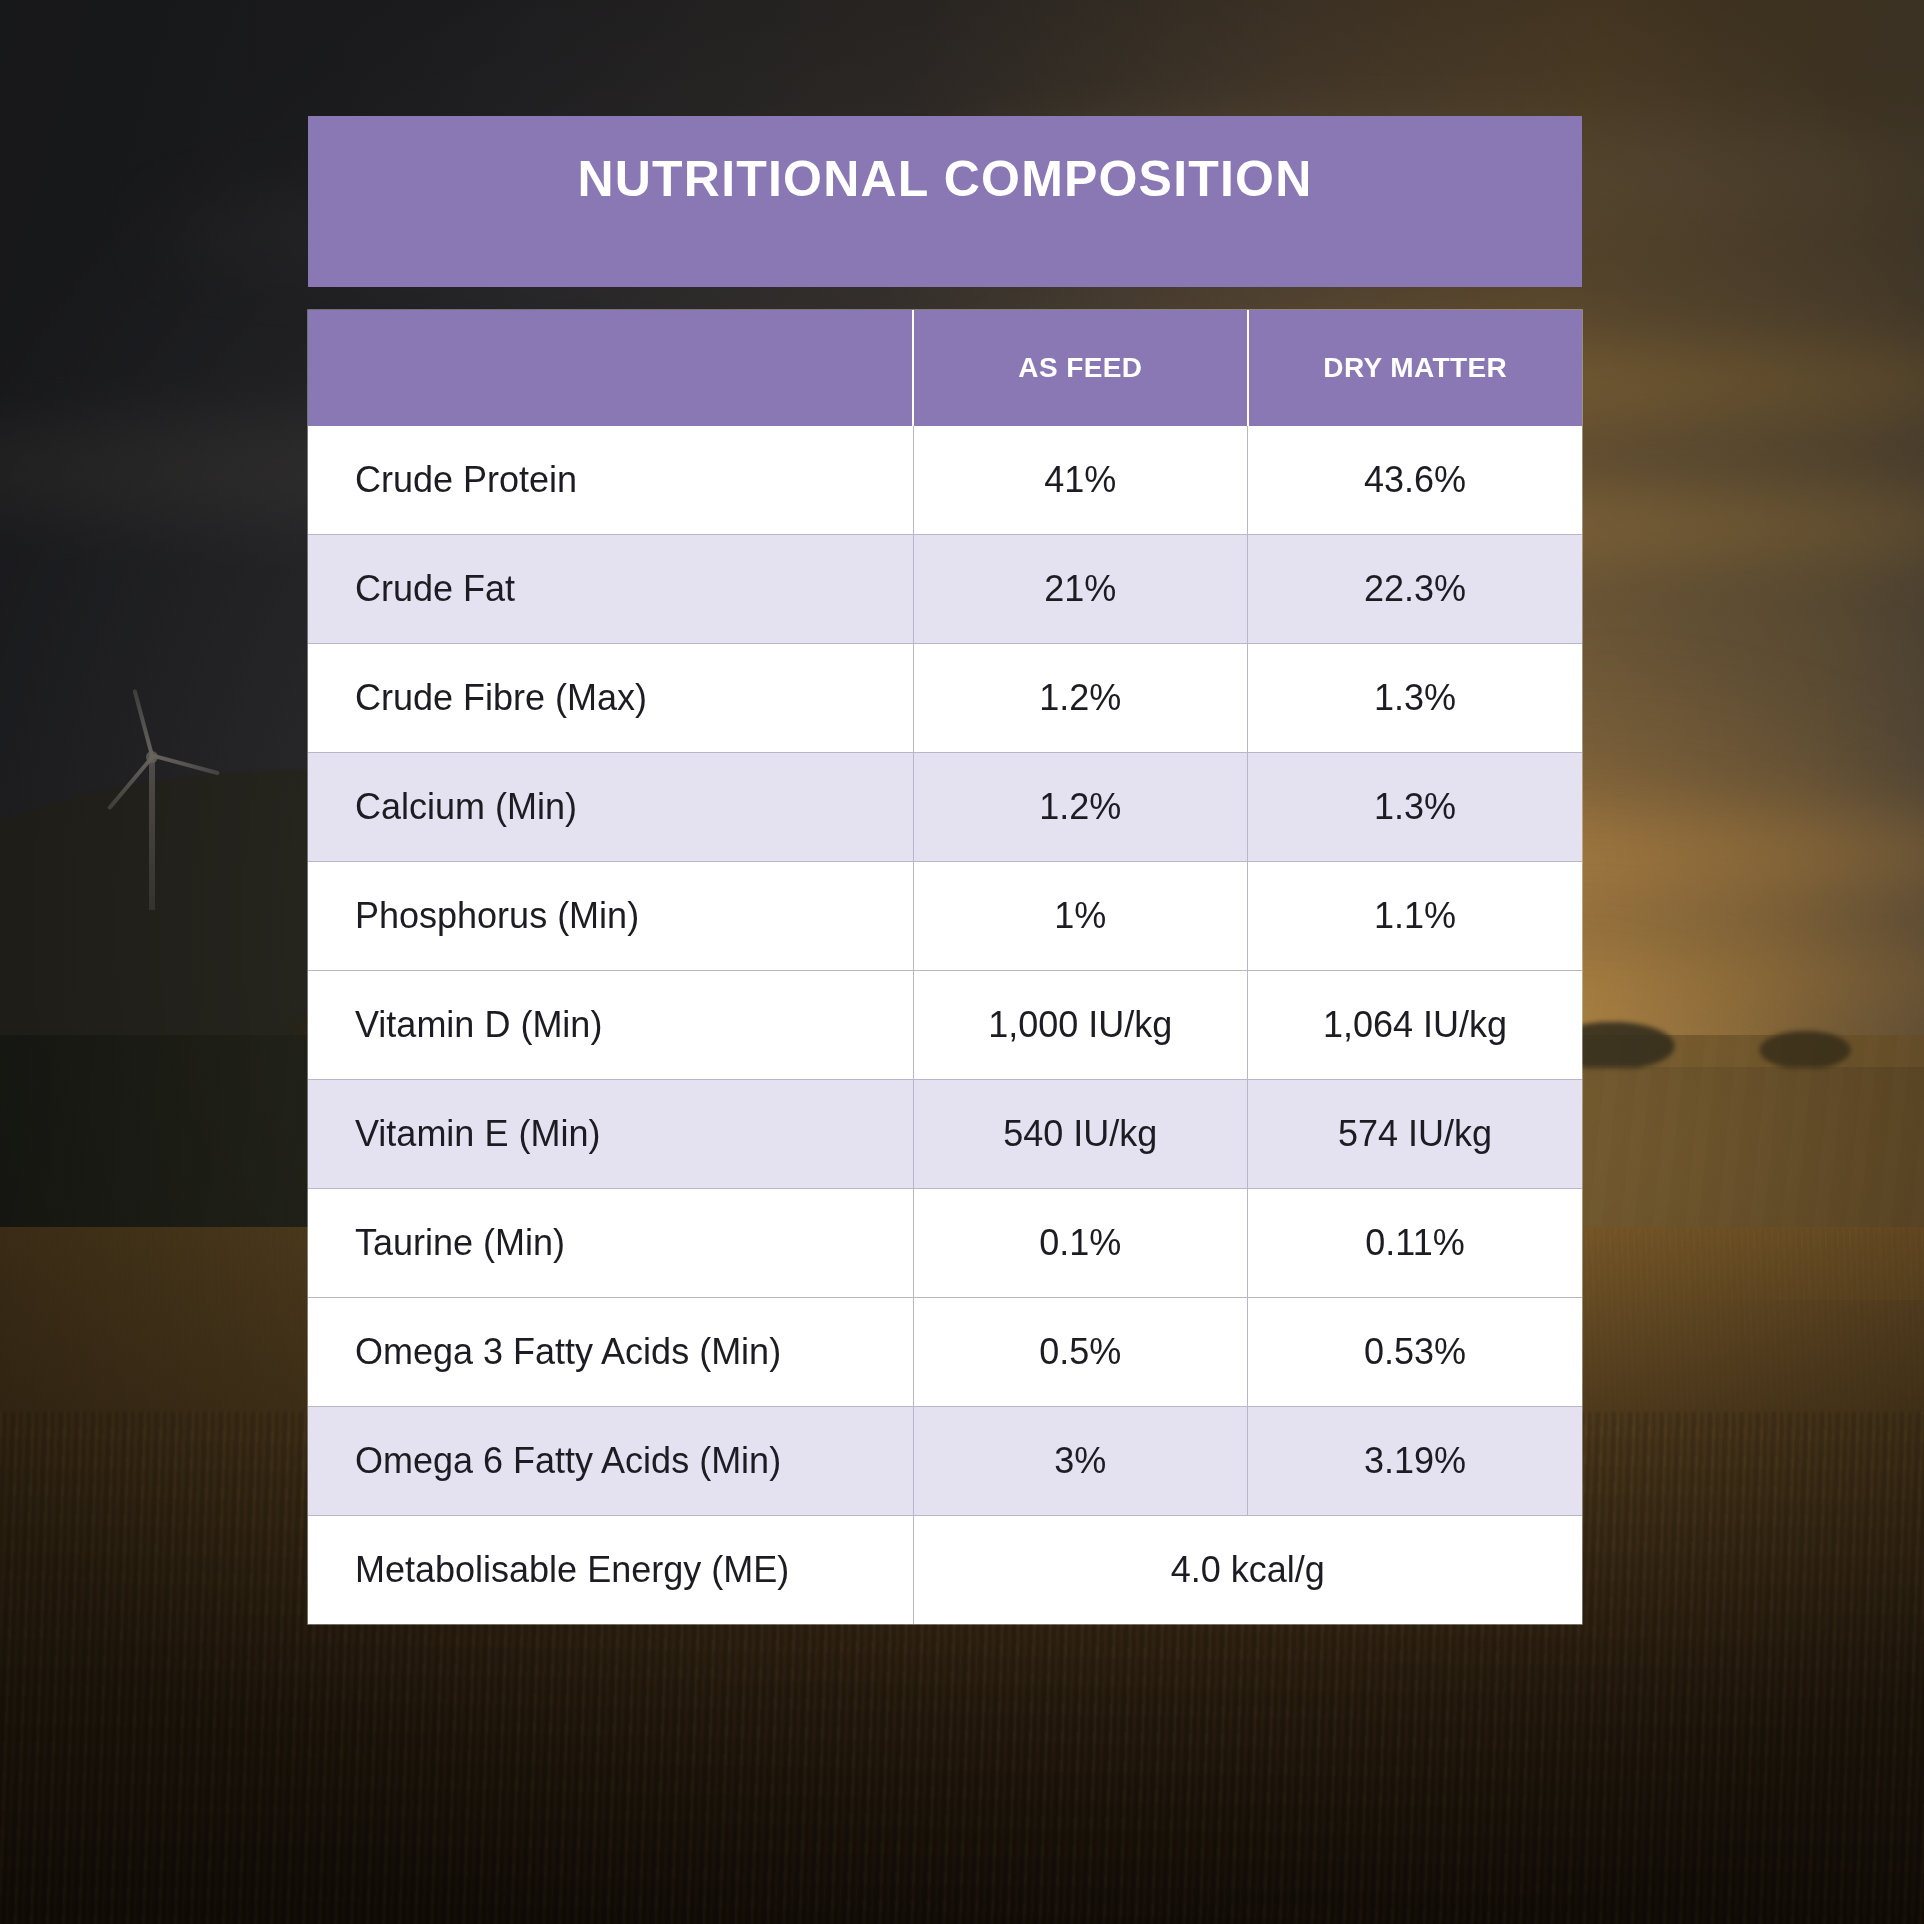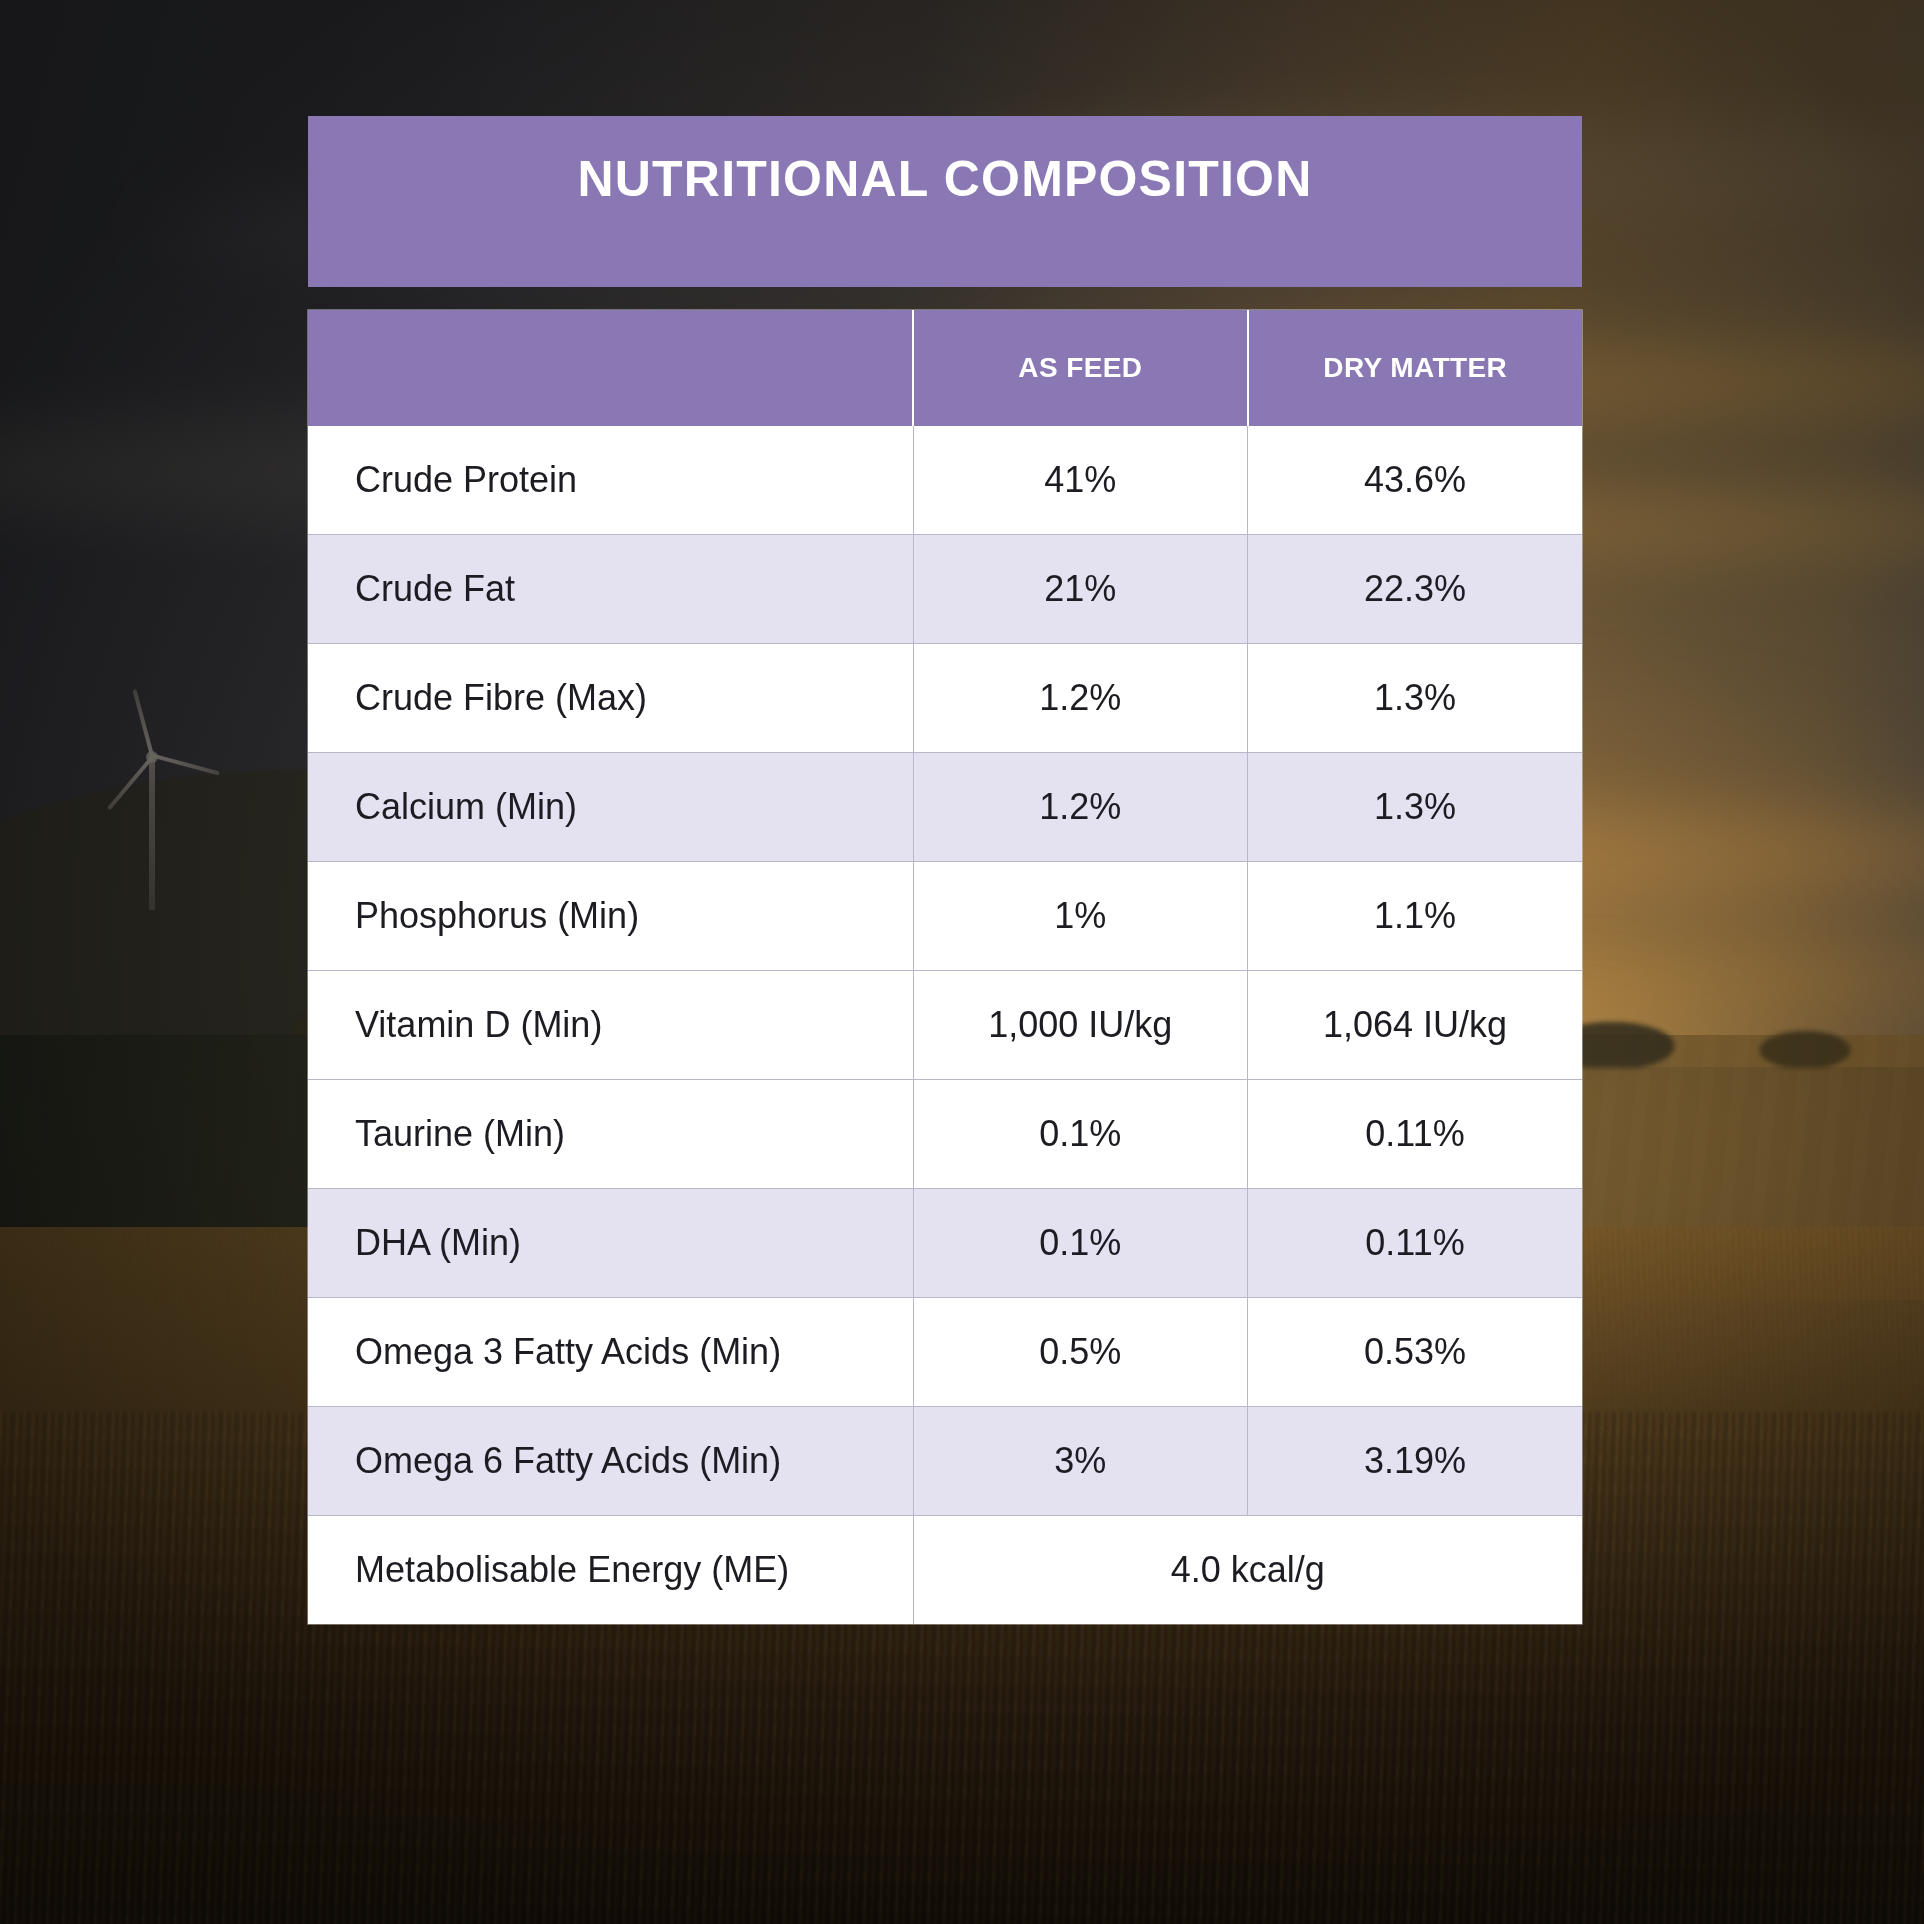--- a/index.html
+++ b/index.html
@@ -316,27 +316,27 @@
         <tr class="row-odd">
           <td class="cell-name">Phosphorus (Min)</td>
           <td class="cell-value">1%</td>
           <td class="cell-value">1.1%</td>
         </tr>
         <tr class="row-odd">
           <td class="cell-name">Vitamin D (Min)</td>
           <td class="cell-value">1,000 IU/kg</td>
           <td class="cell-value">1,064 IU/kg</td>
         </tr>
+        <tr class="row-even">
+          <td class="cell-name">Vitamin E (Min)</td>
+          <td class="cell-value">540 IU/kg</td>
+          <td class="cell-value">574 IU/kg</td>
+        </tr>
         <tr class="row-odd">
           <td class="cell-name">Taurine (Min)</td>
-          <td class="cell-value">0.1%</td>
-          <td class="cell-value">0.11%</td>
-        </tr>
-        <tr class="row-even">
-          <td class="cell-name">DHA (Min)</td>
           <td class="cell-value">0.1%</td>
           <td class="cell-value">0.11%</td>
         </tr>
         <tr class="row-odd">
           <td class="cell-name">Omega 3 Fatty Acids (Min)</td>
           <td class="cell-value">0.5%</td>
           <td class="cell-value">0.53%</td>
         </tr>
         <tr class="row-even">
           <td class="cell-name">Omega 6 Fatty Acids (Min)</td>

